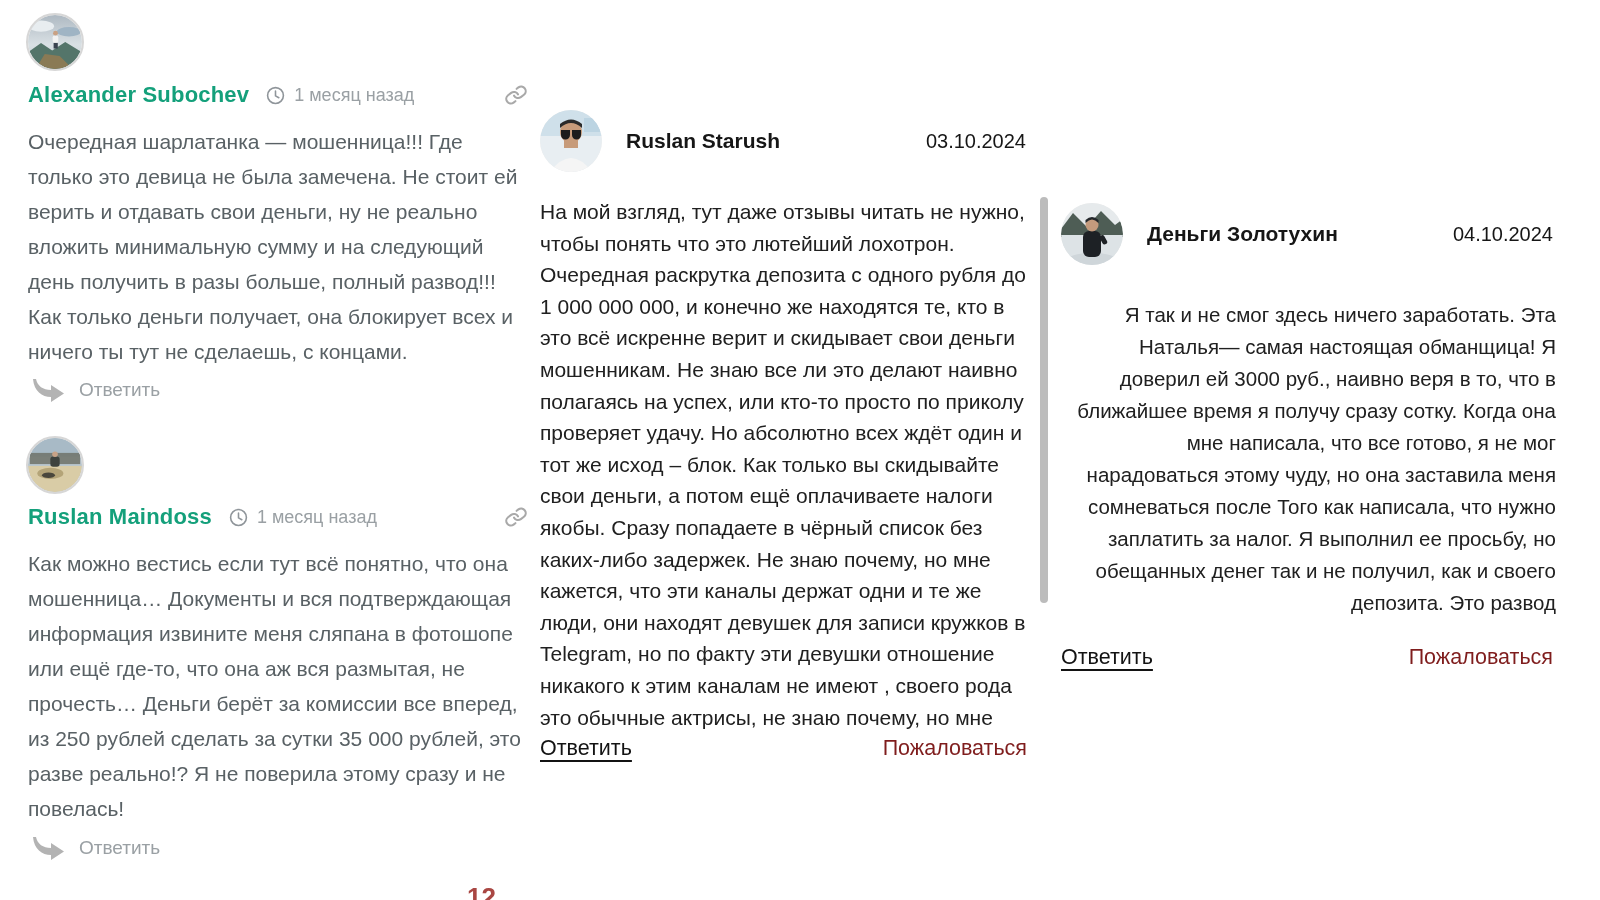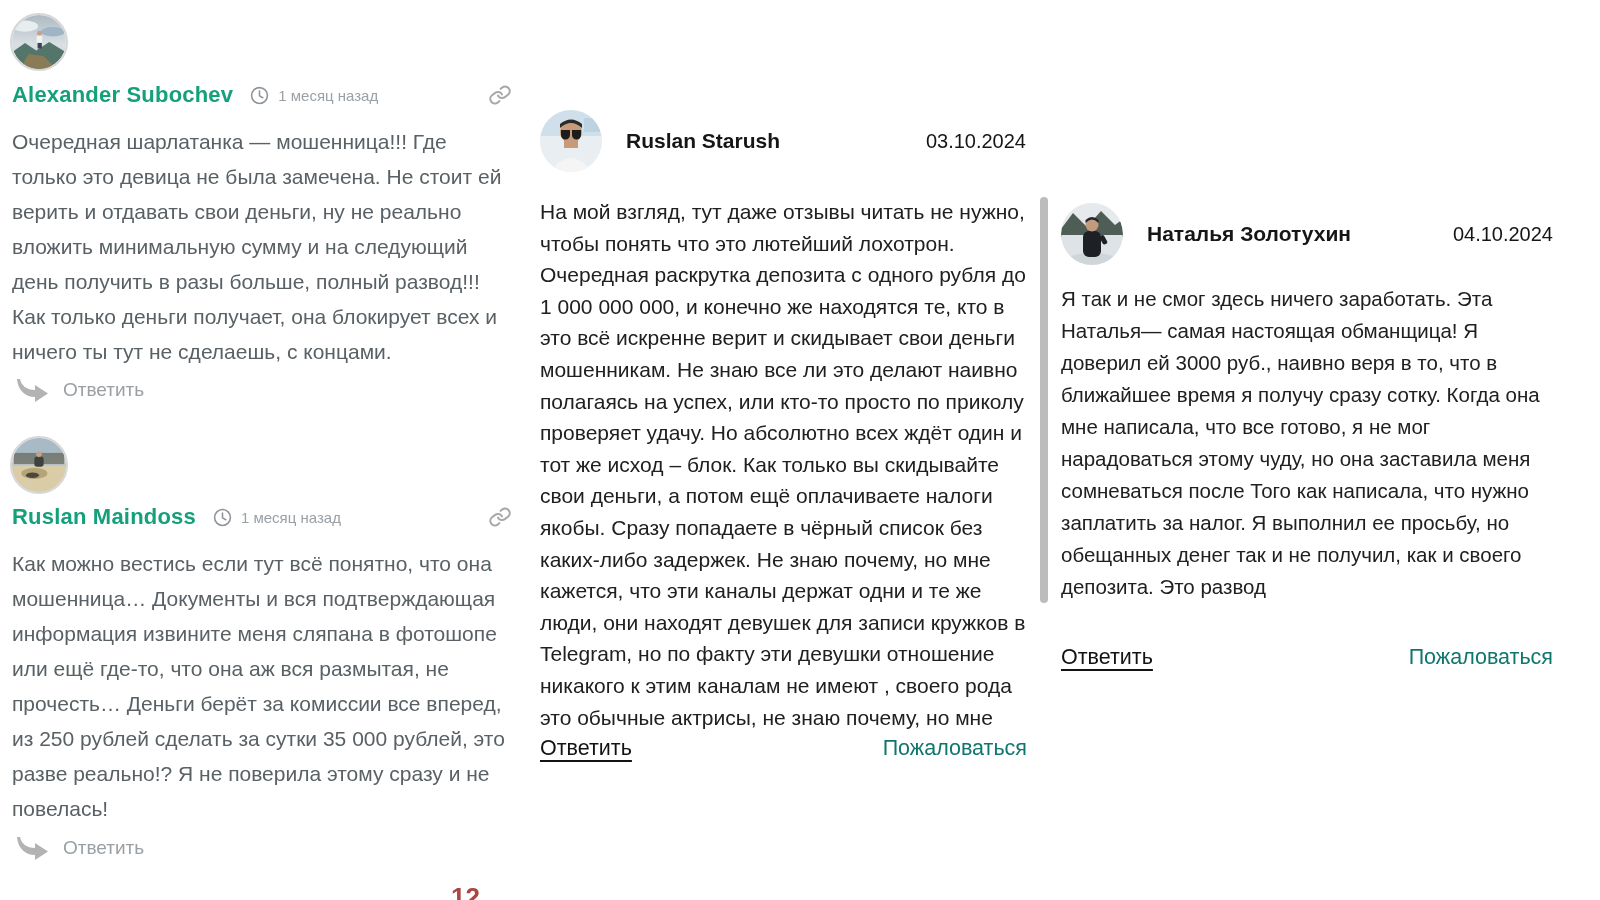--- a/index.html
+++ b/index.html
@@ -26,21 +26,21 @@
 
   .comment-header {
     display: flex; align-items: center; gap: 9px;
     white-space: nowrap;
   }
   .author-green {
     font-size: 22px; font-weight: bold; color: #14a07b;
     letter-spacing: 0.2px;
   }
   .clock-wrap { margin-left: 8px; display: flex; align-items: center; }
-  .time-ago { font-size: 15px; color: #9aa0a4; }
+  .time-ago { font-size: 18px; color: #9aa0a4; }
 
   .comment-text {
     font-size: 21px; line-height: 35px; color: #596165;
     white-space: pre;
     margin-top: 15px;
   }
   .reply-row { display: flex; align-items: center; gap: 13px; cursor: pointer; }
   .reply-label { font-size: 19px; color: #9aa0a4; }
 
   
@@ -54,34 +54,34 @@
     font-size: 21px; line-height: 31.6px; color: #202020;
     white-space: pre; overflow: hidden;
   }
   .review-text.rt-right { font-size: 20.5px; line-height: 32px; }
 
   .actions-row { display: flex; justify-content: space-between; align-items: center; }
   .action-reply {
     font-size: 21.5px; color: #131313; cursor: pointer;
     text-decoration: underline; text-underline-offset: 5px; text-decoration-thickness: 1.5px;
   }
-  .action-report { font-size: 21.5px; color: #0f766e; cursor: pointer; }
+  .action-report { font-size: 21.5px; color: #7f1d1d; cursor: pointer; }
 
   .scrollbar-thumb {
     width: 8px; border-radius: 4px; background: #bcbcbc;
   }
 
   .pagination-partial {
     font-size: 26px; font-weight: bold; color: #a94743;
   }
 </style>
 </head>
 <body>
 
-<div class="abs" style="left:0;top:0;width:530px;height:900px;">
+<div class="abs" style="left:16px;top:0;width:530px;height:900px;">
 
   <div class="abs avatar-ring" style="left:10px;top:13px;">
     <svg viewBox="0 0 58 58">
       <defs>
           <clipPath id="c1">
             <circle cx="29" cy="29" r="29"></circle>
           </clipPath>
       <linearGradient id="sky1" x1="0" y1="0" x2="0" y2="1">
         <stop offset="0" stop-color="#aeb9c2"></stop>
             <stop offset="0.55" stop-color="#d9e0e4"></stop>
@@ -248,25 +248,25 @@
           <polygon points="0,26 12,10 26,24 40,8 54,22 62,16 62,34 0,34" fill="#4e5d55"></polygon>
           <rect y="32" width="62" height="30" fill="#dde3e6"></rect>
           <ellipse cx="31" cy="58" rx="26" ry="8" fill="#cfd6da"></ellipse>
           <rect x="22" y="28" width="18" height="26" rx="6" fill="#1d2125"></rect>
           <circle cx="31" cy="22" r="6.5" fill="#c39a7d"></circle>
           <path d="M24.5,20 Q31,13 37.5,20 L37.5,17 Q31,11 24.5,17 Z" fill="#23272b"></path>
           <rect x="40" y="32" width="5" height="10" rx="2.5" fill="#1d2125" transform="rotate(-30 42 37)"></rect>
         </g>
       </svg>
     </div>
-    <span class="review-author">Наталья Золотухин</span>
+    <span class="review-author">Деньги Золотухин</span>
     <span class="review-date">04.10.2024</span>
   </div>
 
-  <div class="abs review-text rt-right" style="left:0;top:283px;width:495px;height:322px;">Я так и не смог здесь ничего заработать. Эта
+  <div class="abs review-text rt-right" style="left:0;top:299px;width:495px;height:322px;text-align:right;">Я так и не смог здесь ничего заработать. Эта
 Наталья— самая настоящая обманщица! Я
 доверил ей 3000 руб., наивно веря в то, что в
 ближайшее время я получу сразу сотку. Когда она
 мне написала, что все готово, я не мог
 нарадоваться этому чуду, но она заставила меня
 сомневаться после Того как написала, что нужно
 заплатить за налог. Я выполнил ее просьбу, но
 обещанных денег так и не получил, как и своего
 депозита. Это развод</div>
 

